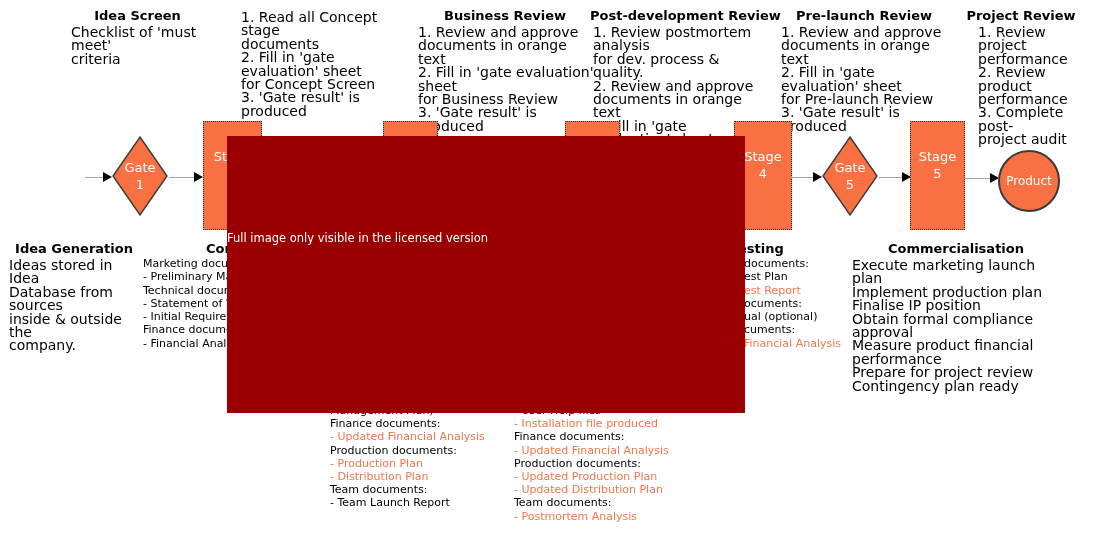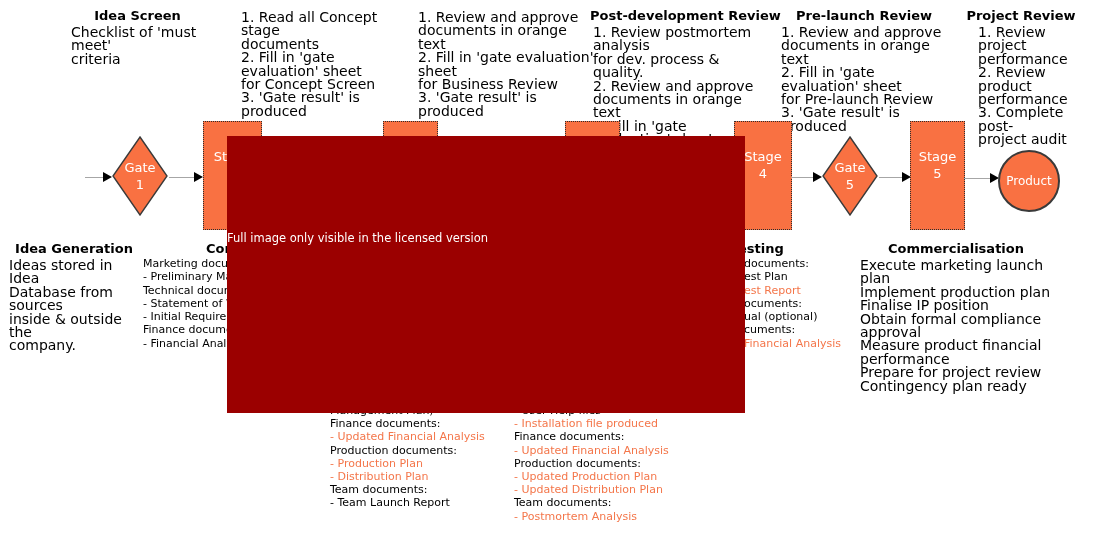--- a/index.html
+++ b/index.html
@@ -12,21 +12,21 @@
   
   .s1{left:60px;top:8px;width:155px}  .s1 .body{margin-left:11px}
   .s2{left:237px;top:8px;width:170px} .s2 .body{margin-left:4px}
   .s3{left:415px;top:8px;width:180px} .s3 .body{margin-left:3px}
   .s4{left:590px;top:8px;width:178px} .s4 .body{margin-left:3px}
   .s5{left:775px;top:8px;width:178px} .s5 .body{margin-left:6px}
   .s6{left:946px;top:8px;width:150px} .s6 .body{margin-left:32px}
 
   
   .b1{left:4px;top:241px;width:140px}  .b1 .body{margin-left:5px}
-  .b4{left:850px;top:241px;width:212px}.b4 .body{margin-left:10px}
+  .b4{left:850px;top:241px;width:212px}.b4 .body{margin-left:2px}
   .frag-title{position:absolute;font-size:13px;font-weight:bold;white-space:nowrap;}
   .con-title{left:206px;top:241px;}
   .mt-title{left:703px;top:241px;}
   .fraglines{position:absolute;}
   .con-lines{left:143px;top:257px;}
   .mt-lines{left:744px;top:257px;}
   .line{font-size:11px;line-height:13.3px;white-space:nowrap;}
   .orange{color:var(--orange-text,#f4764a);}
 
   
@@ -83,20 +83,21 @@
 criteria</div>
   </div>
   <div class="sec s2">
     <div class="body">1. Read all Concept stage
 documents
 2. Fill in 'gate evaluation' sheet
 for Concept Screen
 3. 'Gate result' is produced</div>
   </div>
   <div class="sec s3">
+    <h3>Business Review</h3>
     <div class="body">1. Review and approve
 documents in orange text
 2. Fill in 'gate evaluation' sheet
 for Business Review
 3. 'Gate result' is produced</div>
   </div>
   <div class="sec s4">
     <h3>Post-development Review</h3>
     <div class="body">1. Review postmortem analysis
 for dev. process &amp; quality.

